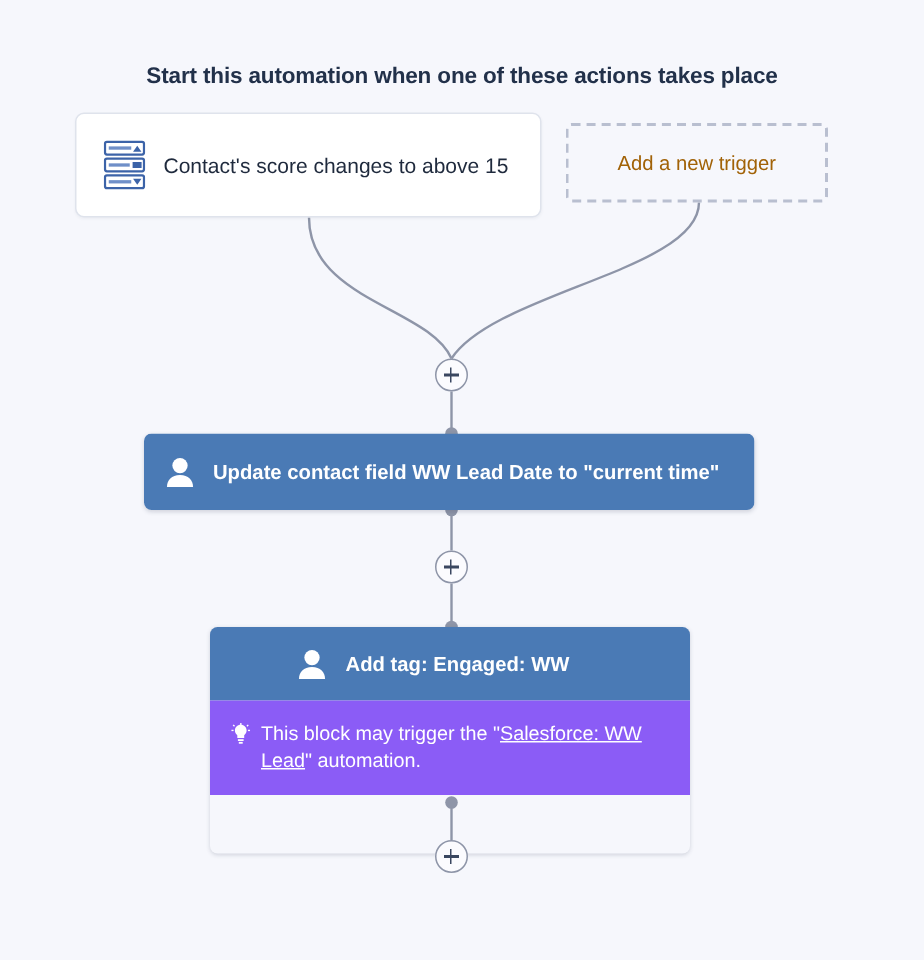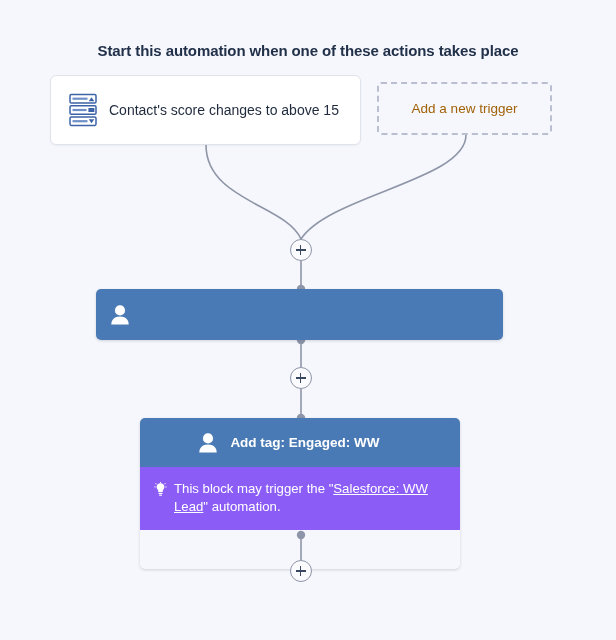--- a/index.html
+++ b/index.html
@@ -248,20 +248,21 @@
   <div class="trigger-card" id="trigger-card-add">
     <span class="trigger-label">Add a new trigger</span>
   </div>
 
   <div class="action-block" id="action-block-update">
     <div class="action-header">
       <svg class="person-icon" viewBox="0 0 20 22">
         <circle cx="10" cy="6.4" r="5.1" fill="#ffffff"></circle>
         <path d="M10 12.6 C 4.4 12.6 1.3 16.1 1.3 20.6 L 18.7 20.6 C 18.7 16.1 15.6 12.6 10 12.6 Z" fill="#ffffff"></path>
       </svg>
+      <span class="action-title">Update contact field WW Lead Date to "current time"</span>
     </div>
   </div>
 
   <div class="action-block" id="action-block-tag">
     <div class="action-header">
       <svg class="person-icon" viewBox="0 0 20 22">
         <circle cx="10" cy="6.4" r="5.1" fill="#ffffff"></circle>
         <path d="M10 12.6 C 4.4 12.6 1.3 16.1 1.3 20.6 L 18.7 20.6 C 18.7 16.1 15.6 12.6 10 12.6 Z" fill="#ffffff"></path>
       </svg>
       <span class="action-title">Add tag: Engaged: WW</span>

